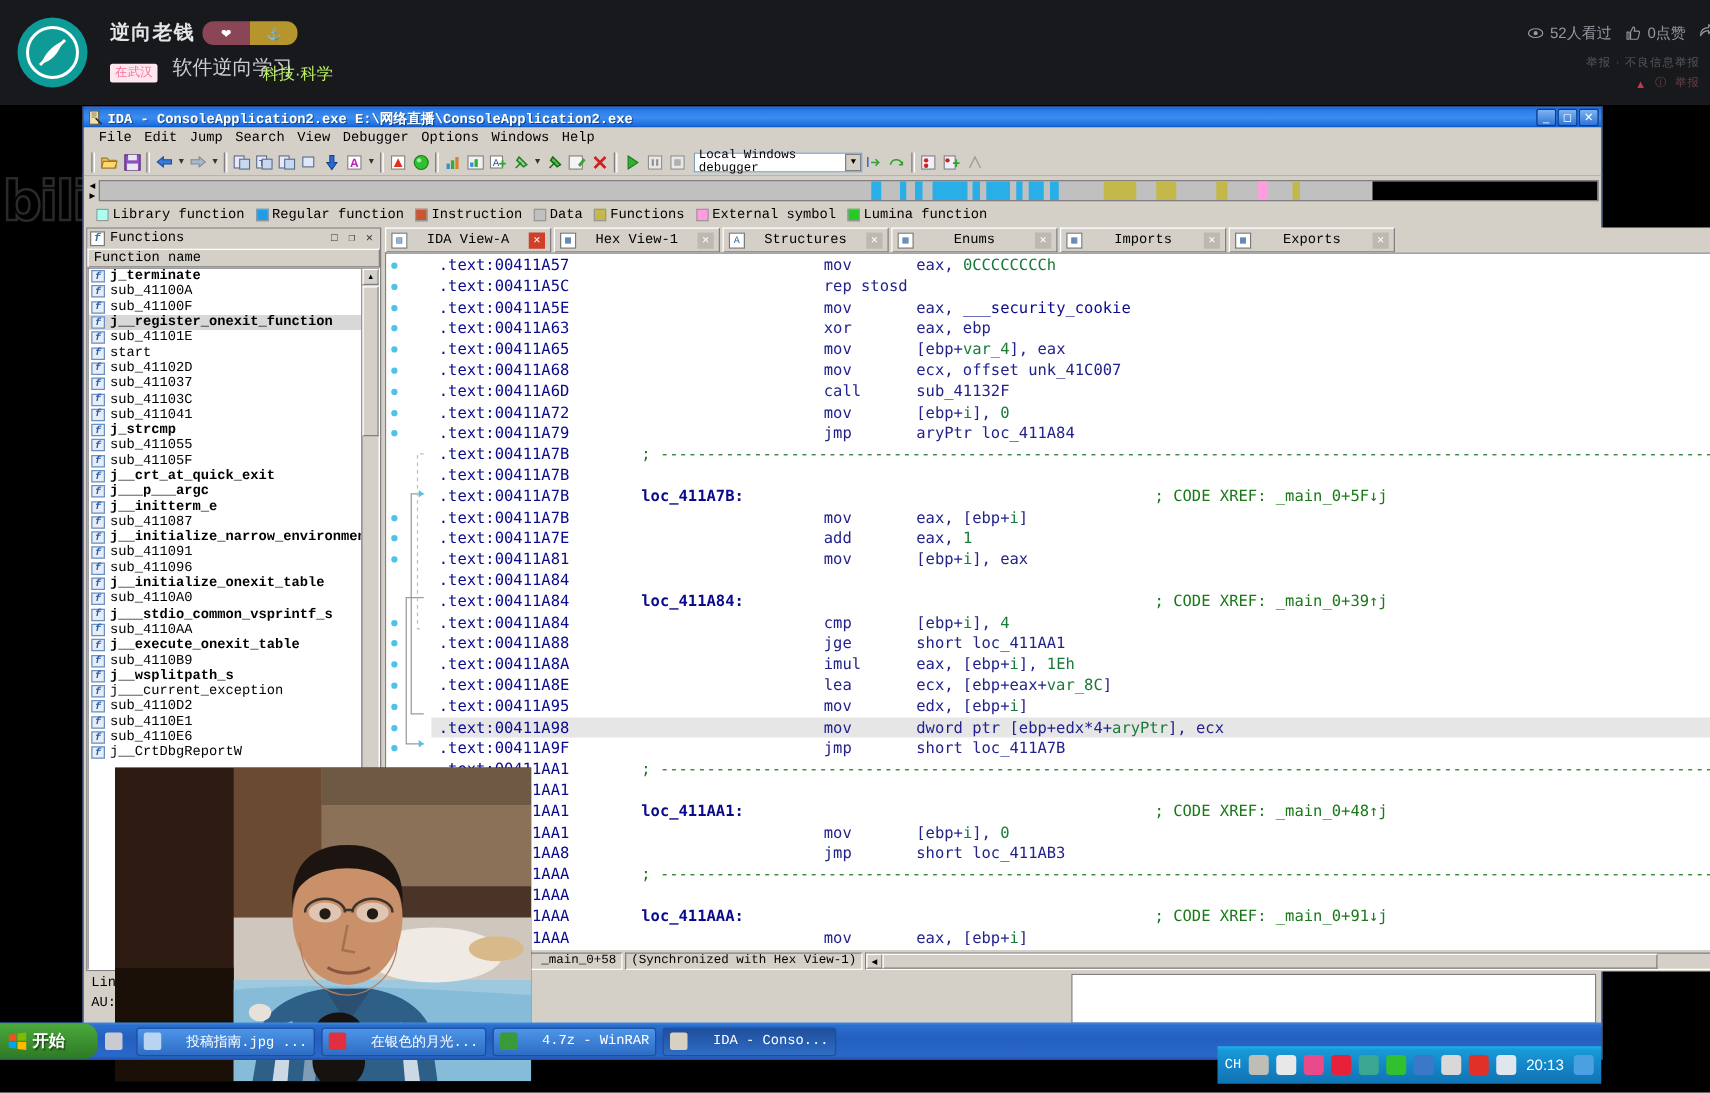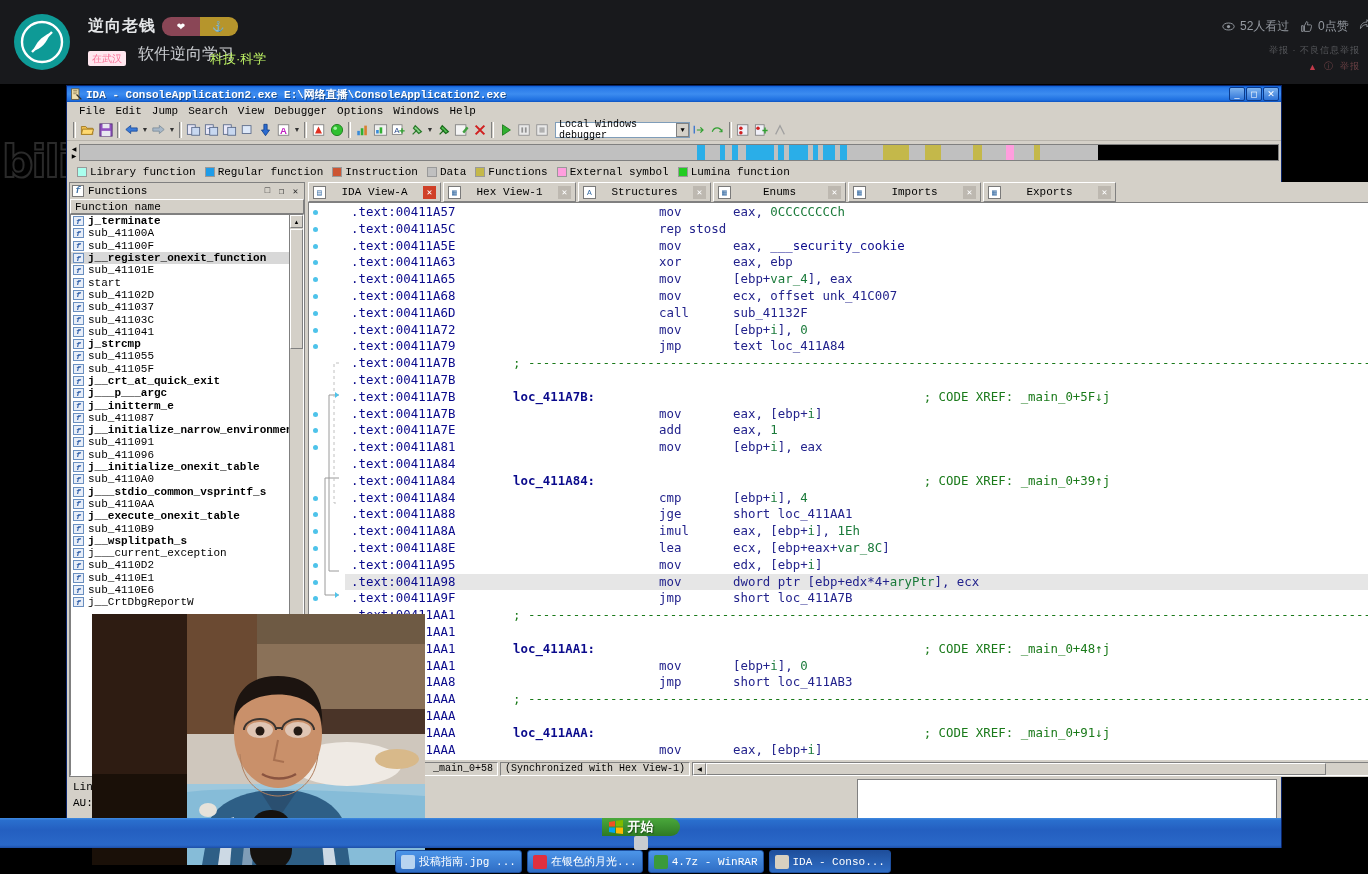--- a/index.html
+++ b/index.html
@@ -174,27 +174,27 @@
   #ida-output { position:absolute; right:4px; top:2px; width:420px; height:40px; background:#fff;
                 border:1px solid #808080; }
 
   
   #webcam { position:absolute; left:92px; top:614px; width:333px; height:251px; overflow:hidden;
             background:#3a2a20; }
 
   
   #taskbar { position:absolute; left:0; top:818px; width:1281px; height:30px;
              background:linear-gradient(to bottom,#3f8ae0 0%,#2a6fce 8%,#245fc0 40%,#2a68c8 90%,#1d4fa8 100%);
-             display:flex; align-items:center;flex-direction:column; }
+             display:flex; align-items:center; }
   #start-btn { width:78px; height:28px; background:linear-gradient(to bottom,#4aa83c,#2e7a24);
                border-radius:0 10px 10px 0; display:flex; align-items:center; gap:4px; padding-left:6px;
                color:#fff; font-size:13px; font-weight:bold; text-shadow:1px 1px 1px #1d4c16; }
   #ql { display:flex; align-items:center; gap:3px; padding:0 6px; }
   .tb-task { height:23px; min-width:112px; margin-left:5px; background:linear-gradient(to bottom,#4c95e8,#2f6dc4);
-             border:1px solid #1e4f9e; border-radius:3px; display:flex; align-items:center; gap:4px; padding:0 5px;
+             border:1px solid #1e4f9e; border-radius:3px; display:flex; align-items:center; gap:20px; padding:0 5px;
              color:#fff; font-family:"Liberation Mono", monospace; font-size:11px; white-space:nowrap; overflow:hidden;}
   .tb-task.active { background:linear-gradient(to bottom,#1f4f9c,#2f6dc4); }
   .mini { width:14px; height:14px; flex:0 0 auto; border-radius:2px; }
   #tray { margin-left:auto; height:30px; display:flex; align-items:center; gap:6px; padding:0 6px;
           background:linear-gradient(to bottom,#20b0e8 0%,#179ad8 10%,#1486c8 50%,#1073b4 100%);margin-top:38px; }
   #tray .tico { width:16px; height:16px; border-radius:3px; }
   #tray-clock { color:#fff; font-size:12px; font-family:"Liberation Sans", sans-serif; padding:0 2px;text-align:right;}
   #tray-lang { color:#fff; font-size:11px; font-family:"Liberation Mono", monospace; }
 </style>
 </head>
@@ -724,21 +724,21 @@
         </div>
         <div id="code">
             <div class="cl"><span class="addr">.text:00411A57</span><span style="display: inline-block; width: 146px;"></span><span class="mn">mov</span><span class="op">eax, </span><span class="num">0CCCCCCCCh</span></div>
             <div class="cl"><span class="addr">.text:00411A5C</span><span style="display: inline-block; width: 146px;"></span><span class="mn">rep stosd</span></div>
             <div class="cl"><span class="addr">.text:00411A5E</span><span style="display: inline-block; width: 146px;"></span><span class="mn">mov</span><span class="op">eax, </span><span class="sym">___security_cookie</span></div>
             <div class="cl"><span class="addr">.text:00411A63</span><span style="display: inline-block; width: 146px;"></span><span class="mn">xor</span><span class="op">eax, ebp</span></div>
             <div class="cl"><span class="addr">.text:00411A65</span><span style="display: inline-block; width: 146px;"></span><span class="mn">mov</span><span class="op">[ebp+</span><span class="var">var_4</span><span class="op">], eax</span></div>
             <div class="cl"><span class="addr">.text:00411A68</span><span style="display: inline-block; width: 146px;"></span><span class="mn">mov</span><span class="op">ecx, offset unk_41C007</span></div>
             <div class="cl"><span class="addr">.text:00411A6D</span><span style="display: inline-block; width: 146px;"></span><span class="mn">call</span><span class="op">sub_41132F</span></div>
             <div class="cl"><span class="addr">.text:00411A72</span><span style="display: inline-block; width: 146px;"></span><span class="mn">mov</span><span class="op">[ebp+</span><span class="var">i</span><span class="op">], </span><span class="num">0</span></div>
-            <div class="cl"><span class="addr">.text:00411A79</span><span style="display: inline-block; width: 146px;"></span><span class="mn">jmp</span><span class="op">text loc_411A84</span></div>
+            <div class="cl"><span class="addr">.text:00411A79</span><span style="display: inline-block; width: 146px;"></span><span class="mn">jmp</span><span class="op">aryPtr loc_411A84</span></div>
             <div class="cl"><span class="addr">.text:00411A7B</span><span class="dash">; -------------------------------------------------------------------------------------------------------------------</span></div>
             <div class="cl"><span class="addr">.text:00411A7B</span></div>
             <div class="cl"><span class="addr">.text:00411A7B</span><span class="lbl">loc_411A7B:</span><span style="display: inline-block; width: 328.6px;"></span><span class="cmt">; CODE XREF: _main_0+5F↓j</span></div>
             <div class="cl"><span class="addr">.text:00411A7B</span><span style="display: inline-block; width: 146px;"></span><span class="mn">mov</span><span class="op">eax, [ebp+</span><span class="var">i</span><span class="op">]</span></div>
             <div class="cl"><span class="addr">.text:00411A7E</span><span style="display: inline-block; width: 146px;"></span><span class="mn">add</span><span class="op">eax, </span><span class="num">1</span></div>
             <div class="cl"><span class="addr">.text:00411A81</span><span style="display: inline-block; width: 146px;"></span><span class="mn">mov</span><span class="op">[ebp+</span><span class="var">i</span><span class="op">], eax</span></div>
             <div class="cl"><span class="addr">.text:00411A84</span></div>
             <div class="cl"><span class="addr">.text:00411A84</span><span class="lbl">loc_411A84:</span><span style="display: inline-block; width: 328.6px;"></span><span class="cmt">; CODE XREF: _main_0+39↑j</span></div>
             <div class="cl"><span class="addr">.text:00411A84</span><span style="display: inline-block; width: 146px;"></span><span class="mn">cmp</span><span class="op">[ebp+</span><span class="var">i</span><span class="op">], </span><span class="num">4</span></div>
             <div class="cl"><span class="addr">.text:00411A88</span><span style="display: inline-block; width: 146px;"></span><span class="mn">jge</span><span class="op">short loc_411AA1</span></div>

